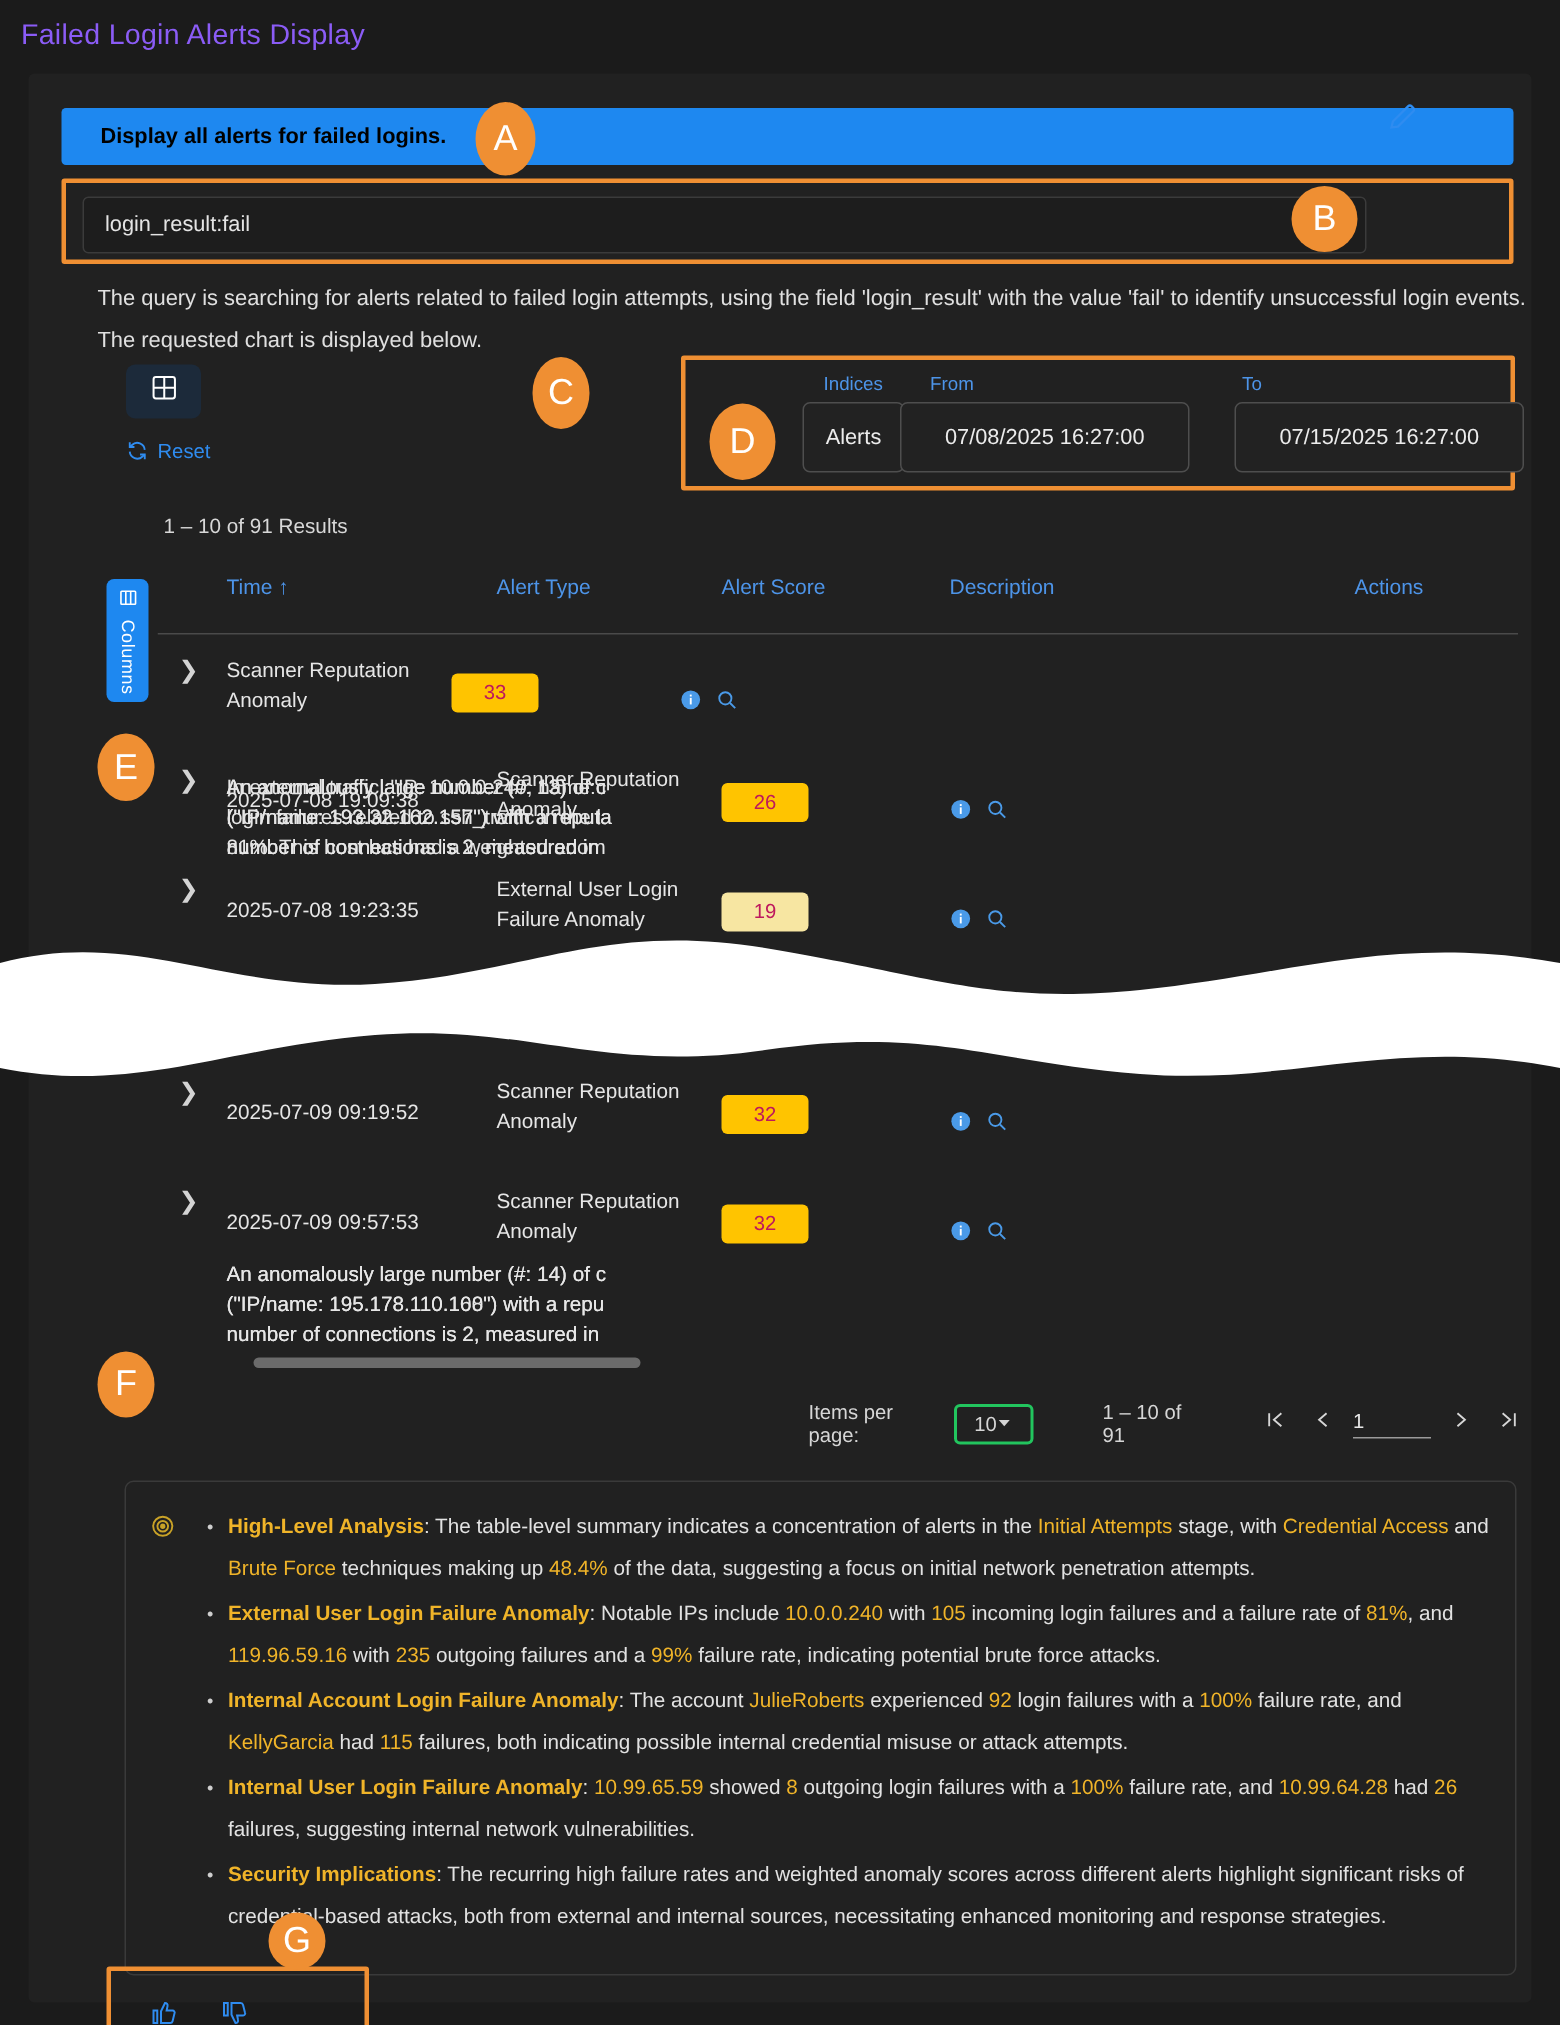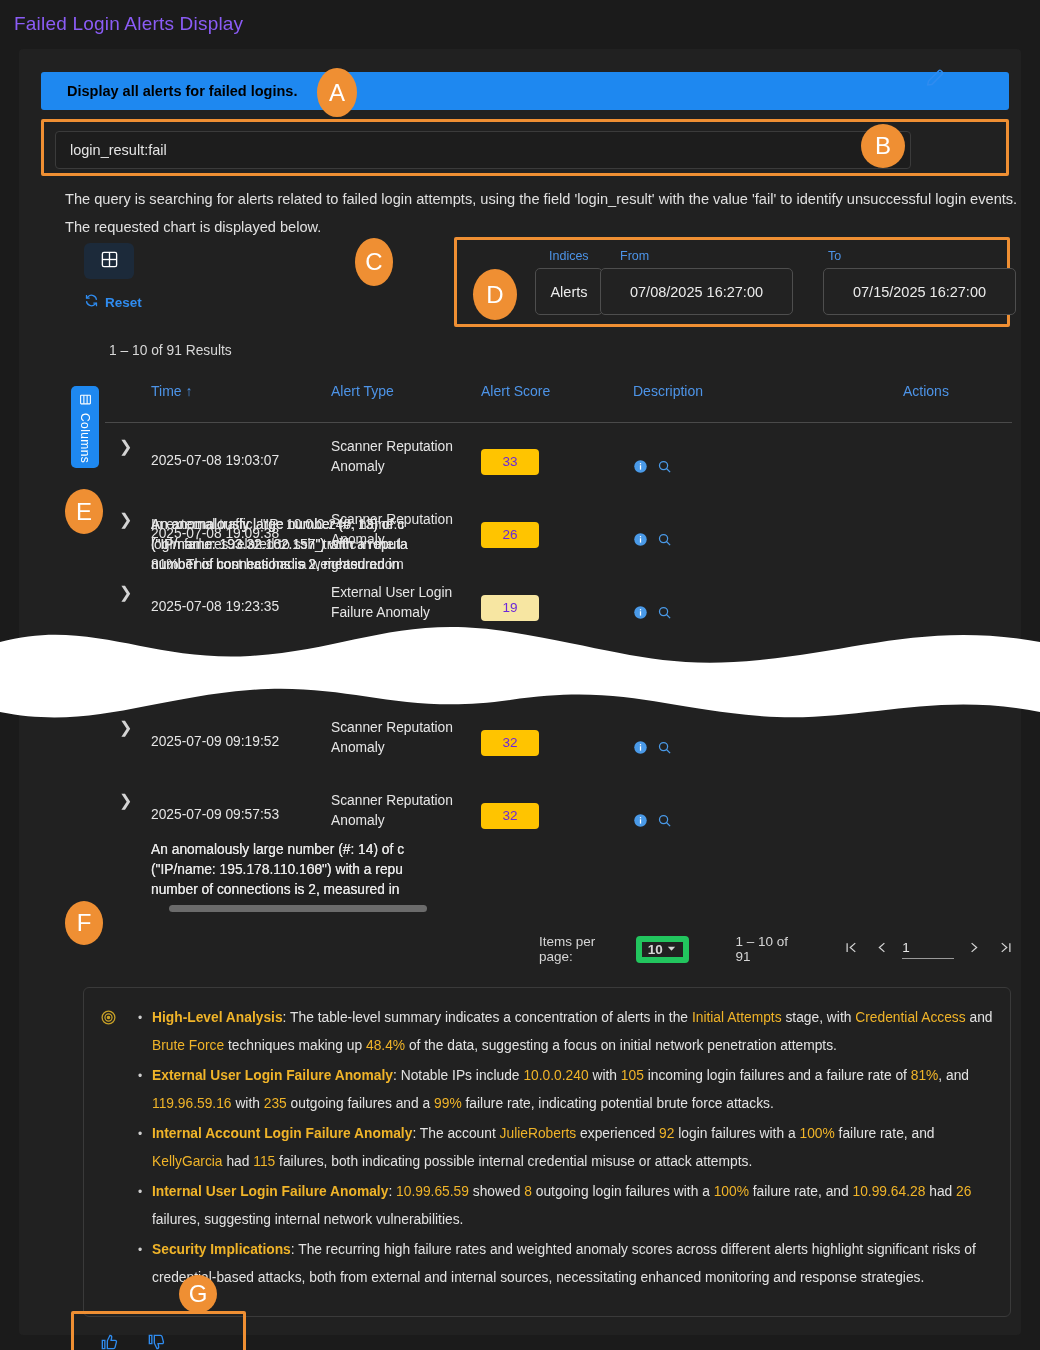--- a/index.html
+++ b/index.html
@@ -70,22 +70,22 @@
   .grid-btn{
     position:absolute; left:65px; top:194px;
     width:50px; height:36px;
     background:#1c2a3a;
     border-radius:6px;
     display:flex; align-items:center; justify-content:center;
     cursor:pointer;
   }
   .reset-btn{
     position:absolute; left:65px; top:244px;
-    display:flex; align-items:center; gap:6px;
-    color:#2f8cf0; font-size:13.5px; cursor:pointer;font-weight:bold;
+    display:flex; align-items:flex-start; gap:6px;
+    color:#2f8cf0; font-size:13.5px; cursor:pointer;
   }
 
   
   .idx-outline{
     position:absolute; left:435px; top:188px;
     width:556px; height:90px;
     border:3px solid #ef8f33;
     border-radius:2px;
   }
   .idx-inner{ position:absolute; left:0; top:0; width:100%; height:100%; }
@@ -147,21 +147,21 @@
     height:73px; padding-top:14px;
   }
   .chev{ width:46px; color:#d4d4d4; font-size:16px; padding-left:14px; cursor:pointer; }
   .cell{ font-size:13.8px; color:#e6e6e6; line-height:20px; }
   .cell.time{ width:180px; padding-top:14px; }
   .cell.type{ width:150px; }
   .cell.score{ width:152px; }
   .badge{
     display:inline-flex; align-items:center; justify-content:center;
     width:58px; height:26px; border-radius:4px;
-    color:#6d28d9; font-size:13.5px; margin-top:12px;
+    color:#be185d; font-size:13.5px; margin-top:12px;
   }
   .cell.desc{ width:270px; overflow:hidden; white-space:nowrap; }
   .cell.desc div{ overflow:hidden; text-overflow:clip; }
   .cell.act{ width:100px; display:flex; gap:9px; padding-top:22px; }
   .ico-btn{ cursor:pointer; }
 
   
   .tear{
     position:absolute; left:0; top:620px;
     width:1040px; height:110px;
@@ -181,23 +181,23 @@
 
   
   .paginator{
     position:absolute; left:520px; top:885px;
     display:flex; align-items:center; gap:0;
     font-size:13.5px; color:#d6d6d6;
   }
   .ipp-label{ margin-right:10px; }
   .ipp-select{
     width:56px; height:27px;
-    border:6px solid #22c55e; border-radius:4px;
-    display:flex; align-items:center; justify-content:space-between;
-    padding:0 6px; cursor:pointer; font-size:13.5px;font-weight:bold;
+    border:2px solid #22c55e; border-radius:4px;
+    display:flex; align-items:center; justify-content:center;
+    padding:0 6px; cursor:pointer; font-size:13.5px;
   }
   .range-lbl{ margin-left:46px; }
   .pg-btn{ width:34px; text-align:center; color:#d6d6d6; font-size:16px; cursor:pointer; }
   .pg-input{
     width:56px; border-bottom:1px solid #9a9a9a;
     font-size:13.5px; color:#e8e8e8; padding-bottom:3px; margin:0 4px;
     cursor:text;
   }
 
   
@@ -326,21 +326,20 @@
       <div class="th c-time">Time ↑</div>
       <div class="th c-type">Alert Type</div>
       <div class="th c-score">Alert Score</div>
       <div class="th c-desc">Description</div>
       <div class="th c-act">Actions</div>
     </div>
 
     <div id="rows-upper">
         <div class="trow">
     <div class="chev">❯</div>
-    <div class="cell time">2025-07-08 19:03:07</div>
     <div class="cell type">Scanner Reputation<br>Anomaly</div>
     <div class="cell score">
       <span class="badge" style="background:#ffc400">33</span>
     </div>
     <div class="cell desc">
       <div>An anomalously large number (#: 13) of c</div>
             <div>("IP/name: 193.32.162.157") with a reputa</div>
             <div>number of connections is 2, measured in</div>
     </div>
     <div class="cell act">

